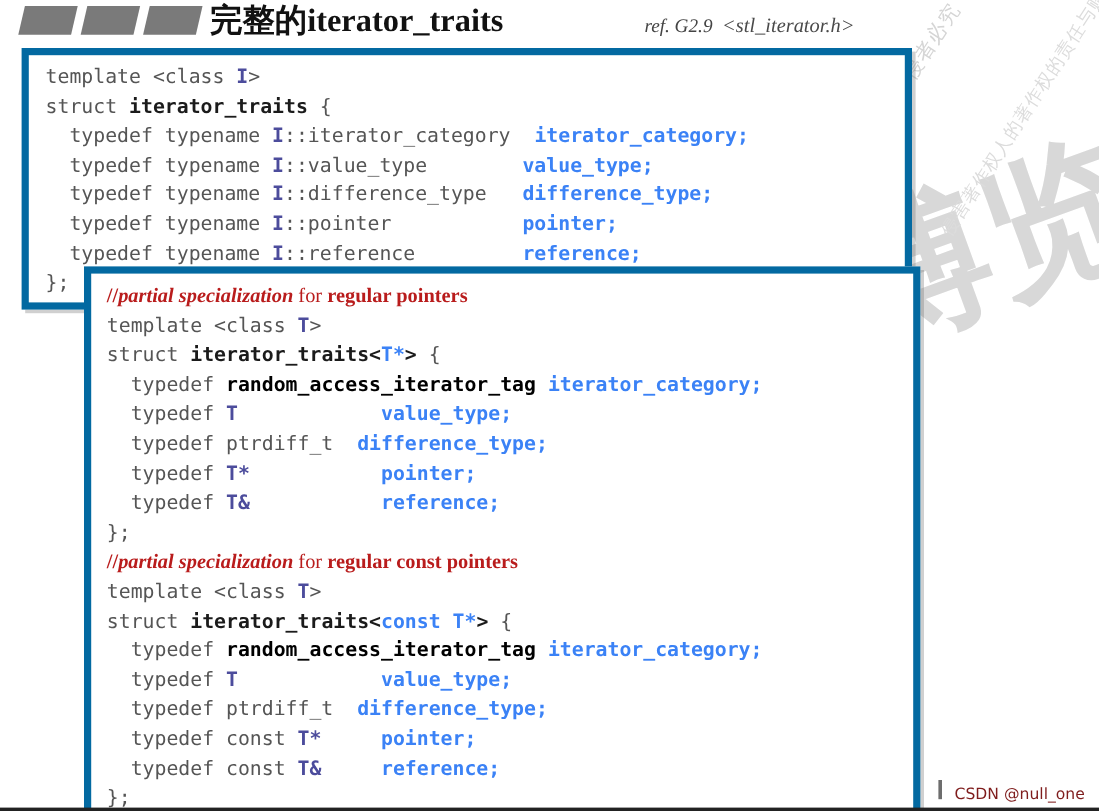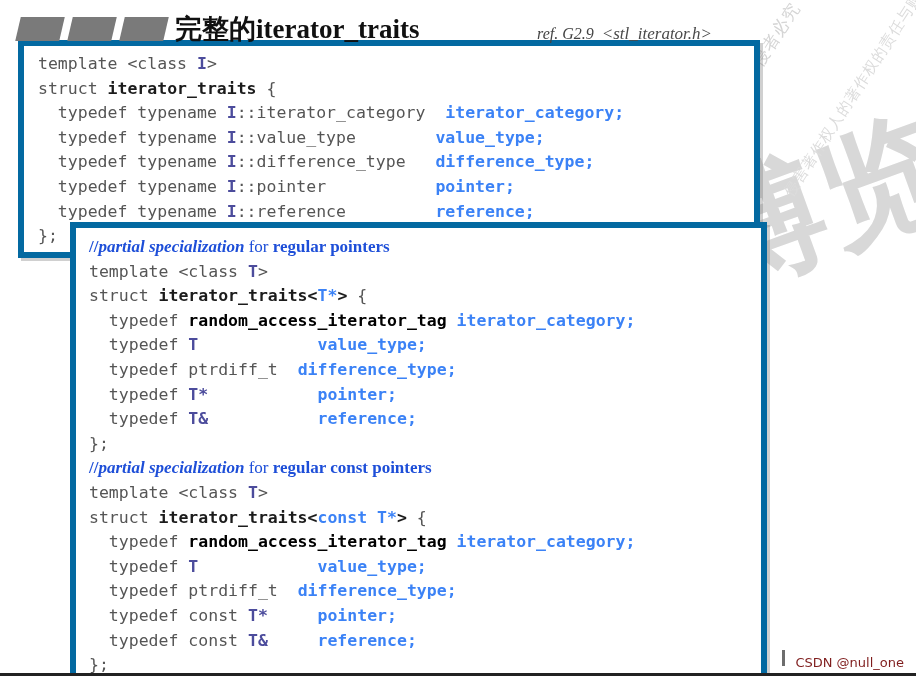--- a/index.html
+++ b/index.html
@@ -78,21 +78,21 @@
     color: #dddddd;
     transform: rotate(-57deg);
     transform-origin: left top;
     white-space: nowrap;
     letter-spacing: 1px;
   }
 
   
   .header {
     position: absolute;
-    left: 0; top: 12px;
+    left: 0; top: 0;
     width: 916px; height: 40px;
     z-index: 5;
   }
   .deco {
     position: absolute;
     top: 5px;
     width: 44px; height: 24px;
     background: #7a7a7a;
     transform: skewX(-13deg);
   }
@@ -163,21 +163,21 @@
   
   .k   { color: #555555; }                      
   .tp  { color: #4c4c9c; font-weight: bold; }   
   .rd  { color: #3b82f6; font-weight: bold; }   
   .gr  { color: #000000; font-weight: bold; }   
   .bk  { color: #1b1b1b; font-weight: bold; }   
 
   .comment {
     font-family: "Liberation Serif", serif;
     font-size: 17px;
-    color: #1d4ed8;
+    color: #b91c1c;
     white-space: pre;
     height: 24.6px;
     line-height: 24.6px;
   }
   .comment .it { font-style: italic; font-weight: bold; }
   .comment .bd { font-weight: bold; }
   .comment .pl { font-weight: bold; }
 
   
   .footer-rule {

